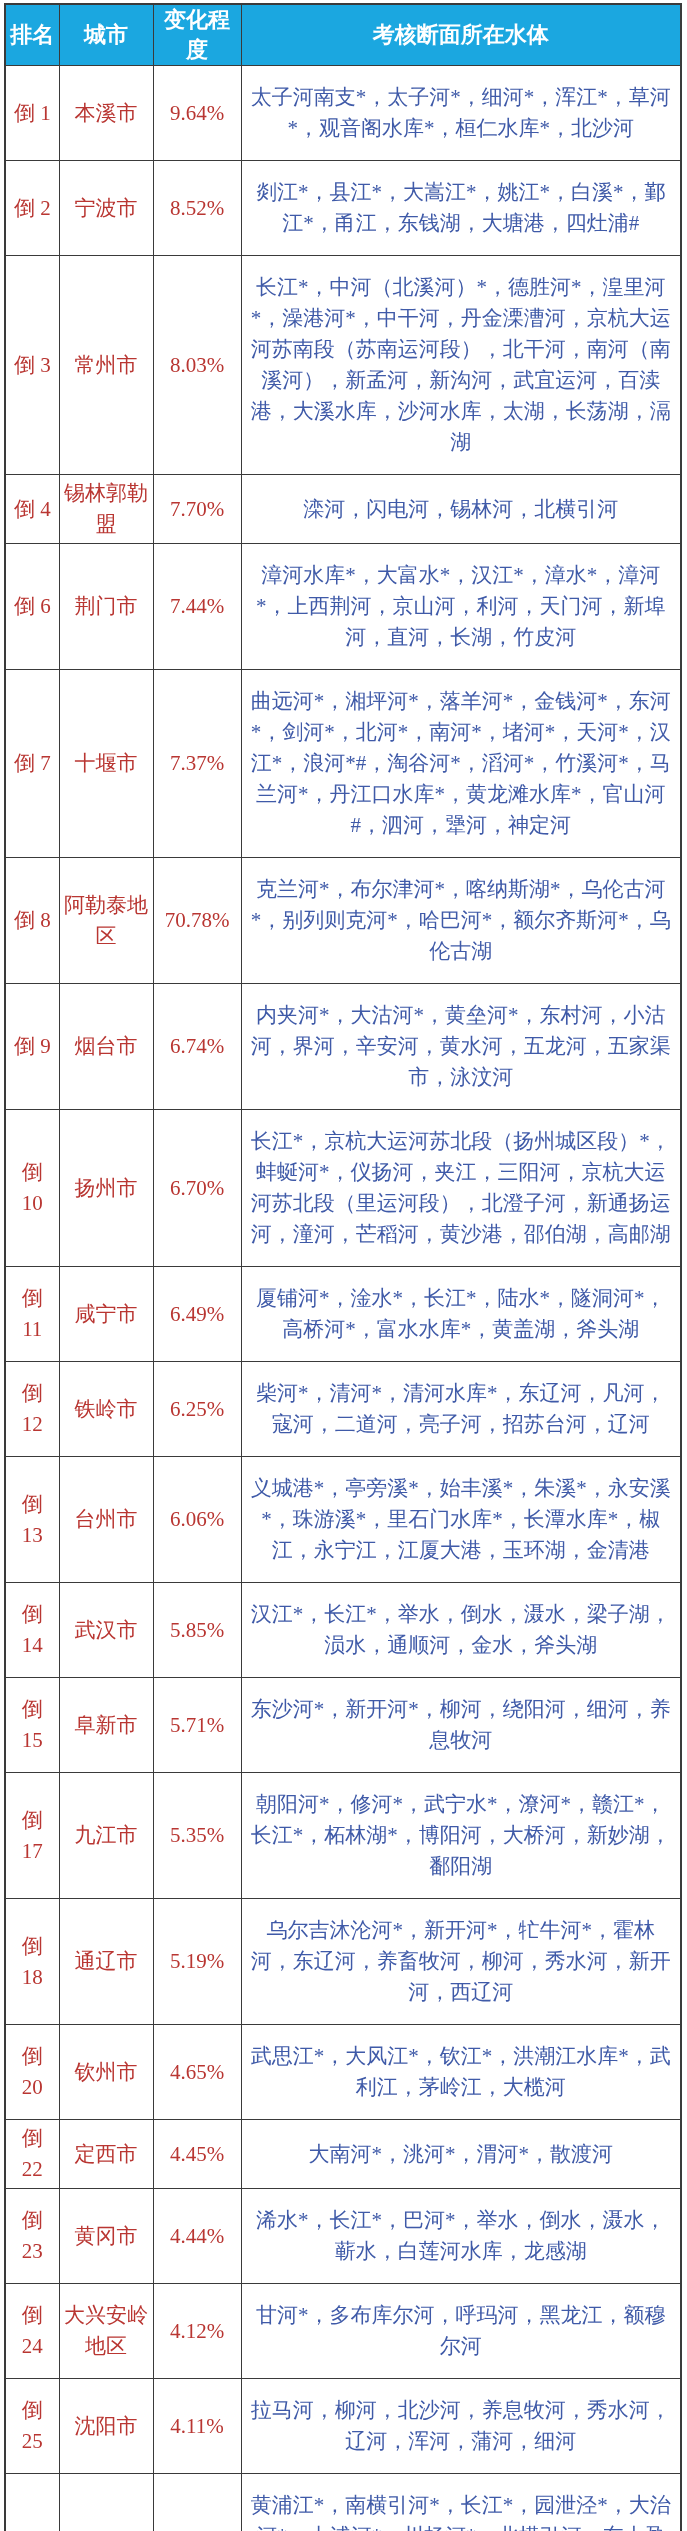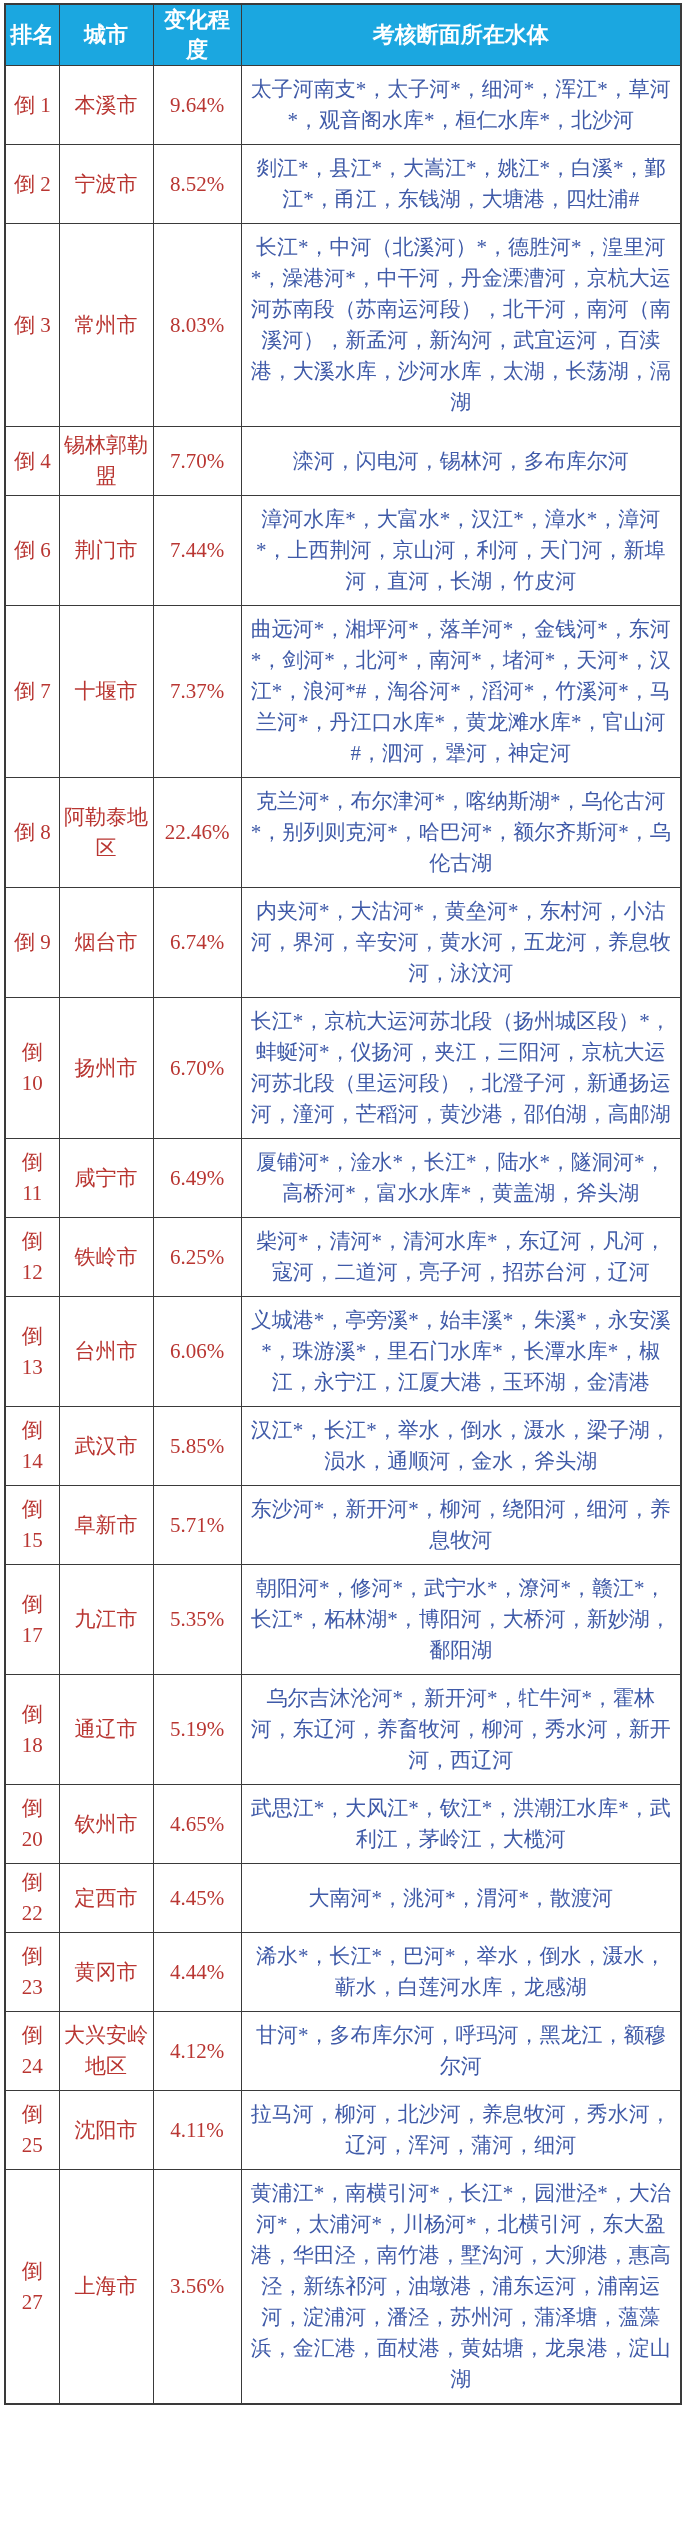--- a/index.html
+++ b/index.html
@@ -42,21 +42,21 @@
   td{
     font-size:21px;
     line-height:31px;
     padding:3px 4px;
   }
   td.cell-rank,td.cell-city,td.cell-change{
     color:var(--rank-text);
   }
   td.cell-water{
     color:var(--water-text);
-    padding:8px 7px;
+    padding:16px 7px;
     font-family:Liberation Serif, serif;
   }
 </style>
 </head>
 <body>
 
 <table>
   <colgroup>
     <col class="col-rank">
     <col class="col-city">
@@ -87,45 +87,45 @@
       <tr>
         <td class="cell-rank">倒 3</td>
         <td class="cell-city">常州市</td>
         <td class="cell-change">8.03%</td>
         <td class="cell-water">长江*，中河（北溪河）*，德胜河*，湟里河*，澡港河*，中干河，丹金溧漕河，京杭大运河苏南段（苏南运河段），北干河，南河（南溪河），新孟河，新沟河，武宜运河，百渎港，大溪水库，沙河水库，太湖，长荡湖，滆湖</td>
       </tr>
       <tr>
         <td class="cell-rank">倒 4</td>
         <td class="cell-city">锡林郭勒盟</td>
         <td class="cell-change">7.70%</td>
-        <td class="cell-water">滦河，闪电河，锡林河，多布库尔河</td>
+        <td class="cell-water">滦河，闪电河，锡林河，北横引河</td>
       </tr>
       <tr>
         <td class="cell-rank">倒 6</td>
         <td class="cell-city">荆门市</td>
         <td class="cell-change">7.44%</td>
         <td class="cell-water">漳河水库*，大富水*，汉江*，漳水*，漳河*，上西荆河，京山河，利河，天门河，新埠河，直河，长湖，竹皮河</td>
       </tr>
       <tr>
         <td class="cell-rank">倒 7</td>
         <td class="cell-city">十堰市</td>
         <td class="cell-change">7.37%</td>
         <td class="cell-water">曲远河*，湘坪河*，落羊河*，金钱河*，东河*，剑河*，北河*，南河*，堵河*，天河*，汉江*，浪河*#，淘谷河*，滔河*，竹溪河*，马兰河*，丹江口水库*，黄龙滩水库*，官山河#，泗河，犟河，神定河</td>
       </tr>
       <tr>
         <td class="cell-rank">倒 8</td>
         <td class="cell-city">阿勒泰地区</td>
-        <td class="cell-change">22.46%</td>
+        <td class="cell-change">70.78%</td>
         <td class="cell-water">克兰河*，布尔津河*，喀纳斯湖*，乌伦古河*，别列则克河*，哈巴河*，额尔齐斯河*，乌伦古湖</td>
       </tr>
       <tr>
         <td class="cell-rank">倒 9</td>
         <td class="cell-city">烟台市</td>
         <td class="cell-change">6.74%</td>
-        <td class="cell-water">内夹河*，大沽河*，黄垒河*，东村河，小沽河，界河，辛安河，黄水河，五龙河，养息牧河，泳汶河</td>
+        <td class="cell-water">内夹河*，大沽河*，黄垒河*，东村河，小沽河，界河，辛安河，黄水河，五龙河，五家渠市，泳汶河</td>
       </tr>
       <tr>
         <td class="cell-rank">倒 10</td>
         <td class="cell-city">扬州市</td>
         <td class="cell-change">6.70%</td>
         <td class="cell-water">长江*，京杭大运河苏北段（扬州城区段）*，蚌蜒河*，仪扬河，夹江，三阳河，京杭大运河苏北段（里运河段），北澄子河，新通扬运河，潼河，芒稻河，黄沙港，邵伯湖，高邮湖</td>
       </tr>
       <tr>
         <td class="cell-rank">倒 11</td>
         <td class="cell-city">咸宁市</td>

